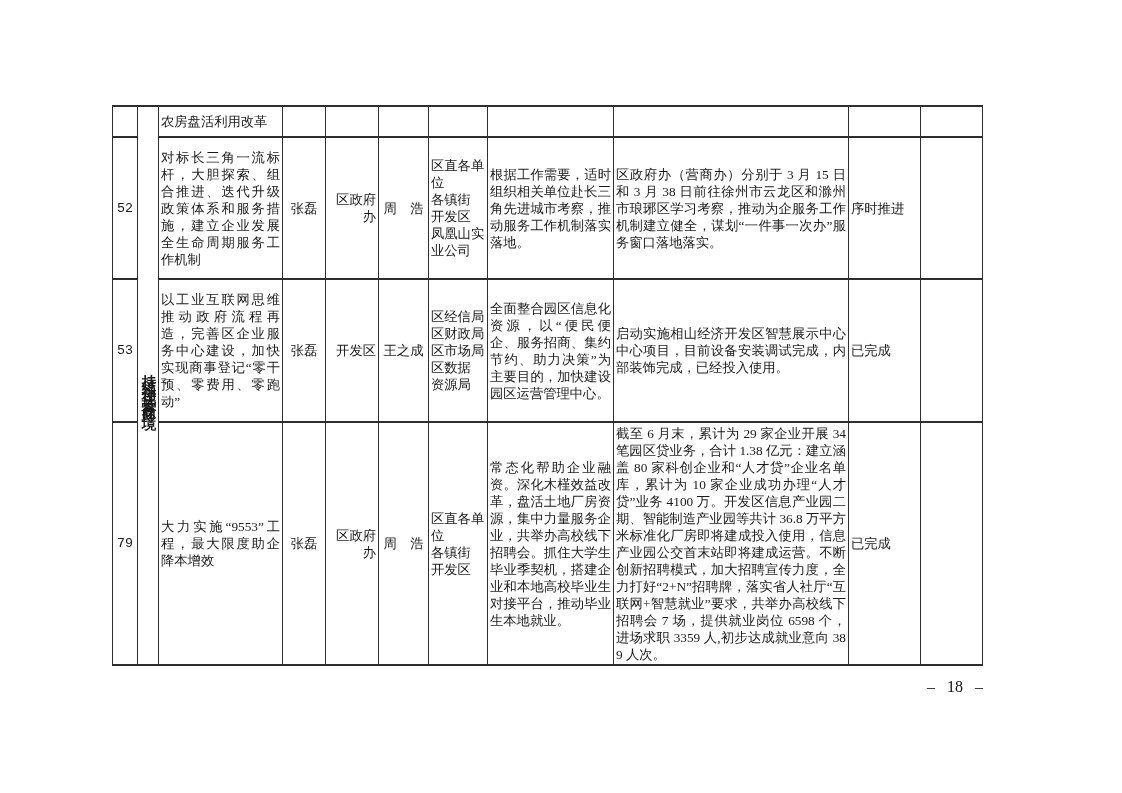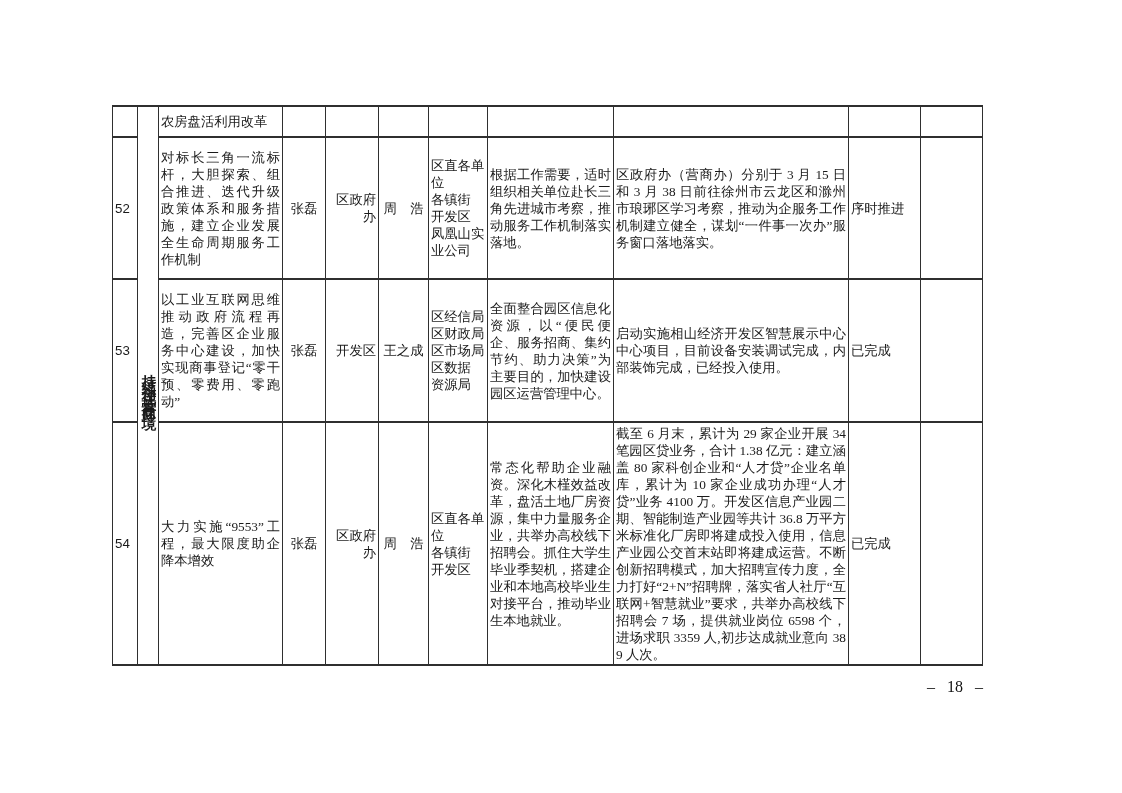--- a/index.html
+++ b/index.html
@@ -34,21 +34,21 @@
     overflow: hidden;
     font-size: 13.3px;
     line-height: 17px;
     word-break: break-all;
   }
   tr.r0 { height: 31px; }
   tr.r1 { height: 142px; }
   tr.r2 { height: 143px; }
   tr.r3 { height: 243px; }
 
-  td.c-no     { font-size: 13px; font-family: Liberation Sans, sans-serif; }
+  td.c-no     { text-align: center; font-size: 13px; font-family: Liberation Mono, monospace; }
   td.c-cat    { text-align: center; padding: 0; }
   .vtext {
     writing-mode: vertical-rl;
     text-orientation: upright;
     font-weight: bold;
     font-size: 14.5px;
     letter-spacing: 6px;
     margin: 0 auto;
     white-space: nowrap;
   }
@@ -161,21 +161,21 @@
 区市场局
 区数据
 资源局</td>
       <td class="c-meas">全面整合园区信息化资源，以“便民便企、服务招商、集约节约、助力决策”为主要目的，加快建设园区运营管理中心。</td>
       <td class="c-prog">启动实施相山经济开发区智慧展示中心中心项目，目前设备安装调试完成，内部装饰完成，已经投入使用。</td>
       <td class="c-status">已完成</td>
       <td class="c-remark"></td>
     </tr>
 
     <tr class="r3">
-      <td class="c-no">54</td>
+      <td class="c-no">79</td>
       <td class="c-task">大力实施“9553”工程，最大限度助企降本增效</td>
       <td class="c-person">张磊</td>
       <td class="c-unit">区政府办</td>
       <td class="c-person">周　浩</td>
       <td class="c-resp">区直各单位
 各镇街
 开发区</td>
       <td class="c-meas">常态化帮助企业融资。深化木槿效益改革，盘活土地厂房资源，集中力量服务企业，共举办高校线下招聘会。抓住大学生毕业季契机，搭建企业和本地高校毕业生对接平台，推动毕业生本地就业。</td>
       <td class="c-prog">截至 6 月末，累计为 29 家企业开展 34 笔园区贷业务，合计 1.38 亿元：建立涵盖 80 家科创企业和“人才贷”企业名单库，累计为 10 家企业成功办理“人才贷”业务 4100 万。开发区信息产业园二期、智能制造产业园等共计 36.8 万平方米标准化厂房即将建成投入使用，信息产业园公交首末站即将建成运营。不断创新招聘模式，加大招聘宣传力度，全力打好“2+N”招聘牌，落实省人社厅“互联网+智慧就业”要求，共举办高校线下招聘会 7 场，提供就业岗位 6598 个，进场求职 3359 人,初步达成就业意向 389 人次。</td>
       <td class="c-status">已完成</td>

